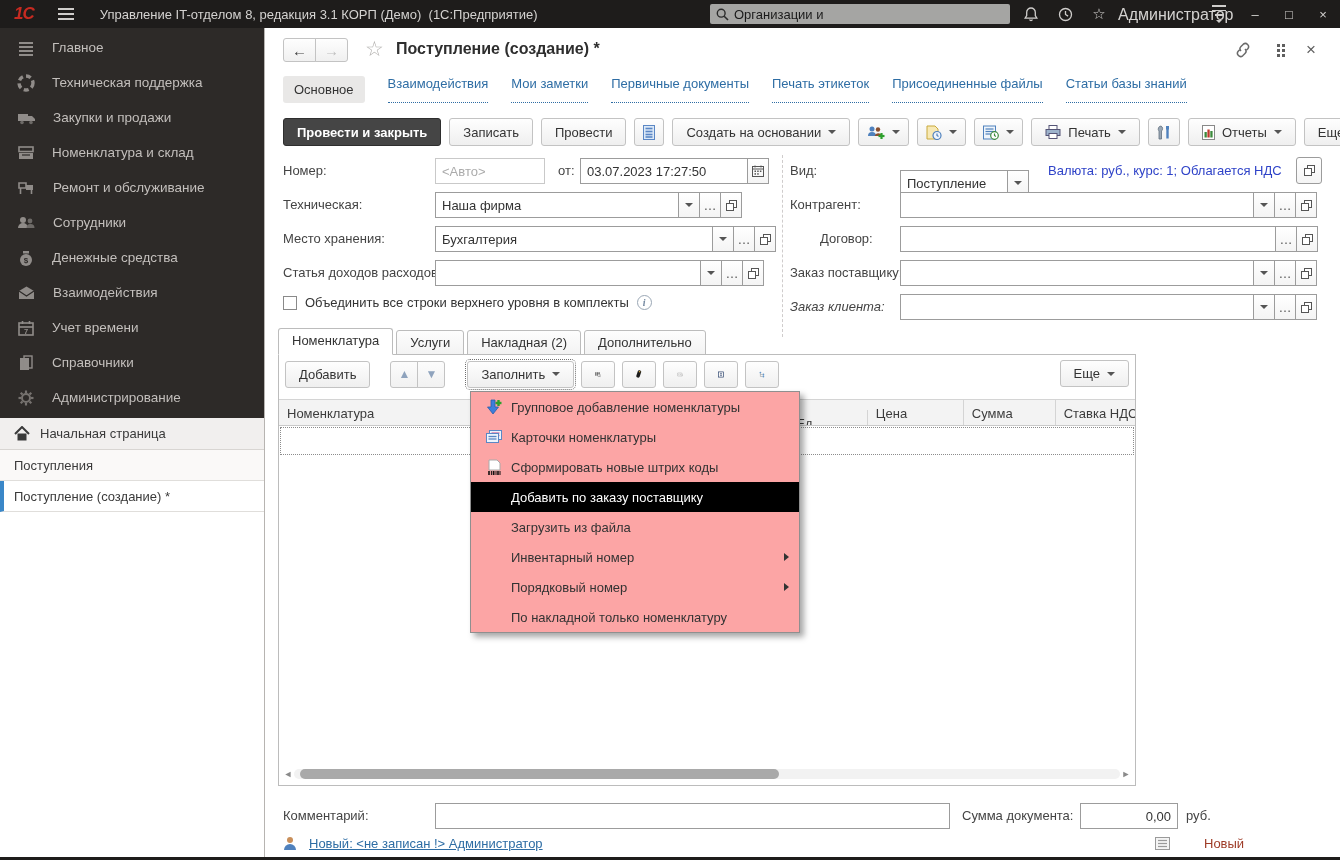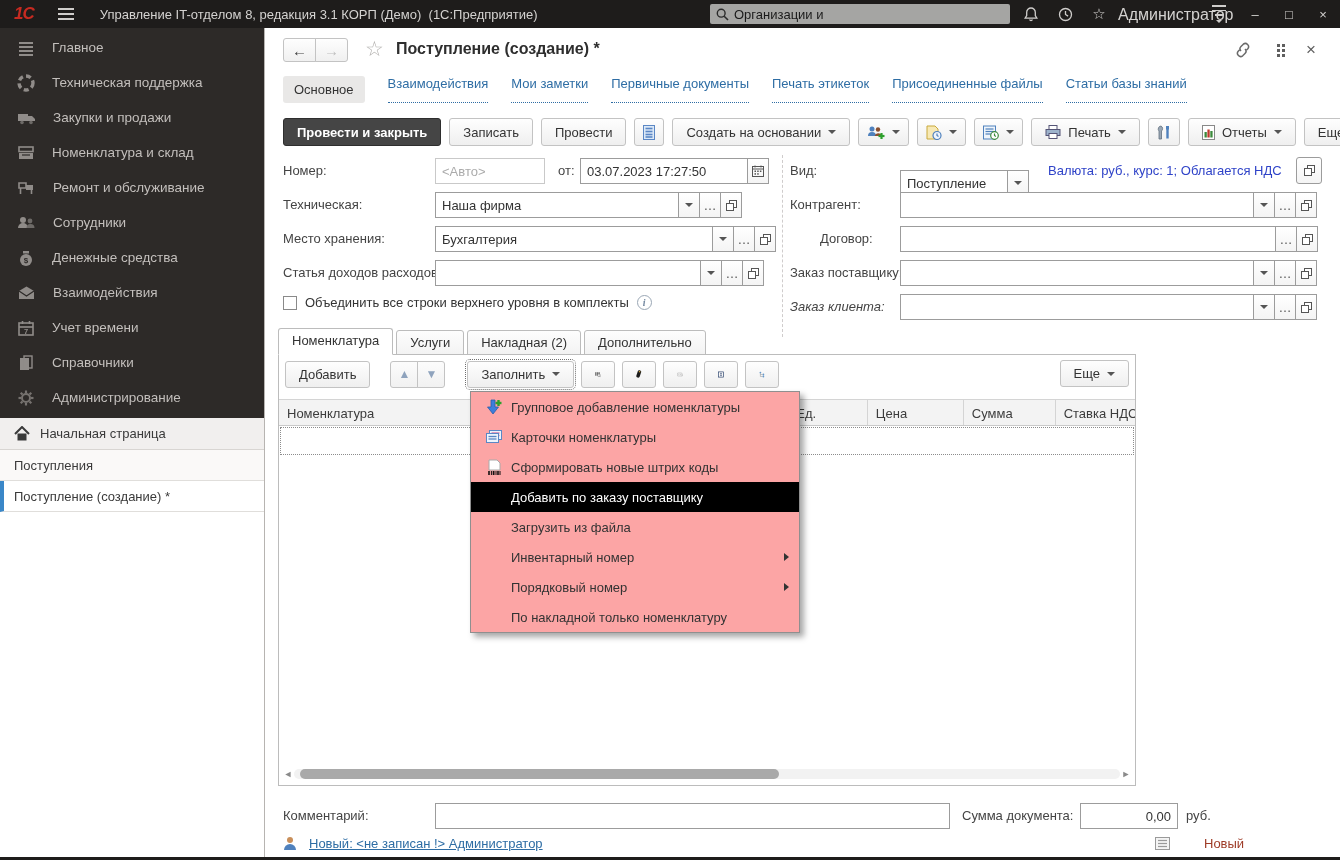--- a/index.html
+++ b/index.html
@@ -633,21 +633,21 @@
       </span>
       <span class="btn btn26 more-right">
           <span>Еще</span>
           <span class="caret"></span>
         </span>
     </div>
 
     <div class="thead">
       <span class="th" style="width:502px;">Номенклатура</span>
       <span class="th" style="width:115px;">Количество</span>
-      <span class="th" style="width:95px;">Ед.</span>
+      <span class="th" style="width:95px;margin-top:10px;">Ед.</span>
       <span class="th" style="width:115px;">Цена</span>
       <span class="th" style="width:110px;">Сумма</span>
       <span class="th" style="width:95px; border-right:none;">Ставка НДС</span>
     </div>
     <div class="newrow"></div>
 
     <div class="hscroll">
       <span class="hs-arrow">◄</span>
       <span class="hs-track">
           <span class="hs-thumb"></span>

